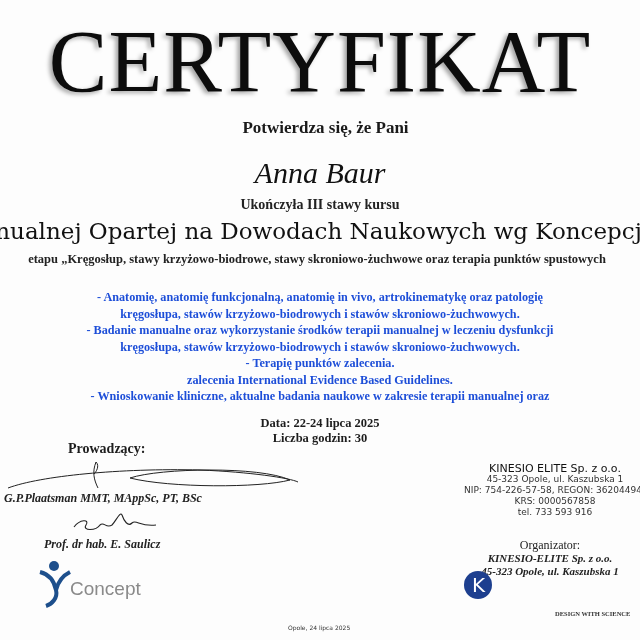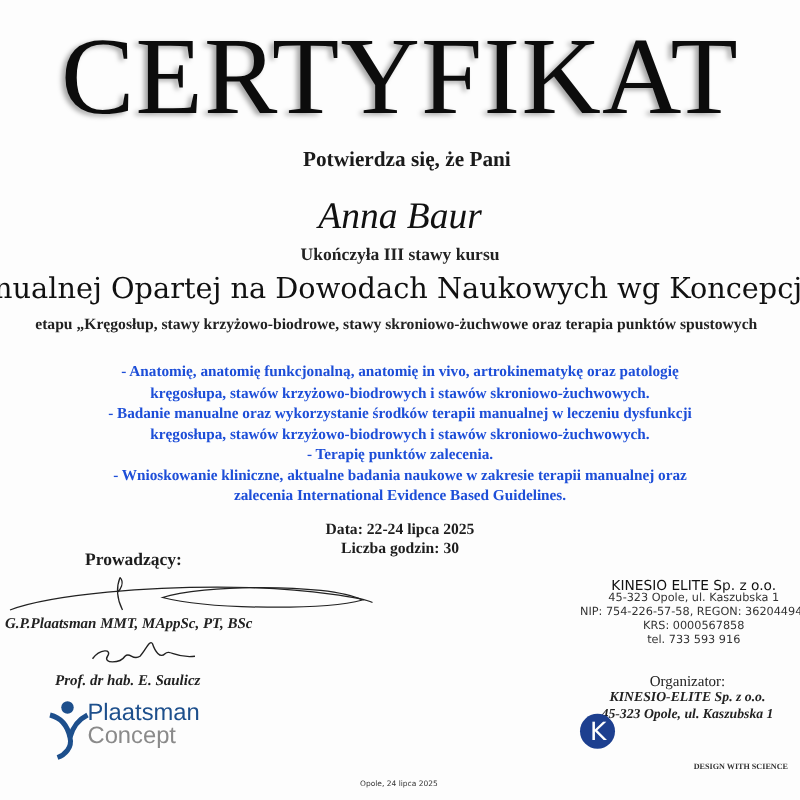--- a/index.html
+++ b/index.html
@@ -64,22 +64,22 @@
 <div class="abs center completed">Ukończyła III stawy kursu</div>
 <div class="abs center course">Manualnej Opartej na Dowodach Naukowych wg Koncepcji Plaa</div>
 <div class="abs center stage">etapu „Kręgosłup, stawy krzyżowo-biodrowe, stawy skroniowo-żuchwowe oraz terapia punktów spustowych</div>
 
 <div class="abs center topics">
   <div>- Anatomię, anatomię funkcjonalną, anatomię in vivo, artrokinematykę oraz patologię</div>
   <div>kręgosłupa, stawów krzyżowo-biodrowych i stawów skroniowo-żuchwowych.</div>
   <div>- Badanie manualne oraz wykorzystanie środków terapii manualnej w leczeniu dysfunkcji</div>
   <div>kręgosłupa, stawów krzyżowo-biodrowych i stawów skroniowo-żuchwowych.</div>
   <div>- Terapię punktów zalecenia.</div>
+  <div>zalecenia International Evidence Based Guidelines.</div>
   <div>- Wnioskowanie kliniczne, aktualne badania naukowe w zakresie terapii manualnej oraz</div>
-  <div>zalecenia International Evidence Based Guidelines.</div>
 </div>
 
 <div class="abs center meta">
   <div>Data: 22-24 lipca 2025</div>
   <div>Liczba godzin: 30</div>
 </div>
 
 <div class="abs lecturers-label">Prowadzący:</div>
 
 <svg class="abs sig1" width="300" height="36" viewBox="0 0 300 36">
@@ -93,21 +93,20 @@
   <path d="M4 22 C 10 14, 20 14, 16 20 C 12 26, 26 26, 30 20 C 34 16, 36 24, 42 20 C 46 16, 50 6, 52 10 C 54 16, 58 22, 62 18 C 66 14, 70 22, 86 20" fill="none" stroke="#222" stroke-width="1.1"></path>
 </svg>
 <div class="abs lect2">Prof. dr hab. E. Saulicz</div>
 
 <div class="abs plaatsman-logo">
   <svg width="34" height="48" viewBox="0 0 34 48" style="position:absolute;left:0;top:0;">
     <circle cx="16" cy="6" r="5" fill="#1d4f8c"></circle>
     <path d="M2 12 C 10 14, 16 20, 18 30 C 20 38, 14 44, 8 46" fill="none" stroke="#1d4f8c" stroke-width="4"></path>
     <path d="M32 12 C 24 16, 20 22, 18 30" fill="none" stroke="#1d4f8c" stroke-width="4"></path>
   </svg>
-  <span class="plaatsman-text1">Plaatsman</span>
   <span class="plaatsman-text2">Concept</span>
 </div>
 
 <div class="abs company">
   <div class="cname">KINESIO ELITE Sp. z o.o.</div>
   <div>45-323 Opole, ul. Kaszubska 1</div>
   <div style="text-align:left;margin-left:-6px;">NIP: 754-226-57-58, REGON: 36204494</div>
   <div>KRS: 0000567858</div>
   <div>tel. 733 593 916</div>
 </div>

